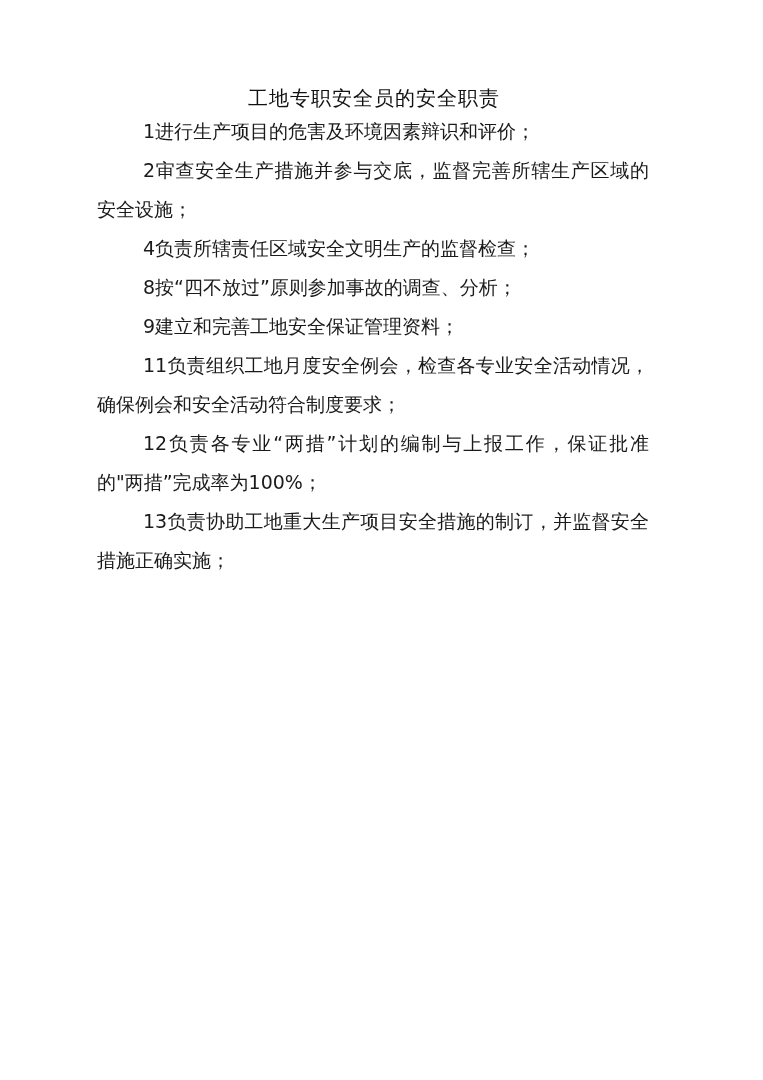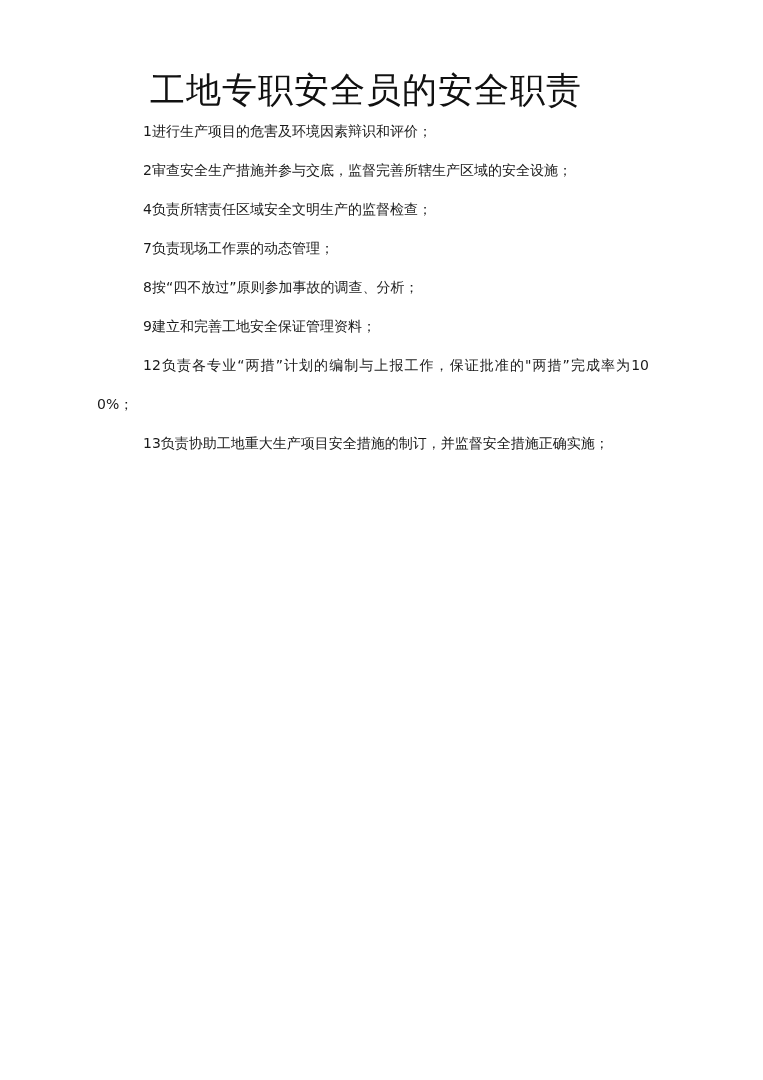--- a/index.html
+++ b/index.html
@@ -22,33 +22,33 @@
       width: 763px;
       height: 1080px;
       background: #ffffff;
     }
     .title {
       position: absolute;
       top: 70px;
       left: 0;
       width: 732px;
       text-align: center;
-      font-size: 35px;
+      font-size: 20px;
       line-height: 40px;
       letter-spacing: 1px;
       color: #111;
       font-weight: normal;
-      margin: 0;
+      margin: 8px;
     }
     .body {
       position: absolute;
       top: 112px;
       left: 97px;
       width: 552px;
-      font-size: 14px;
+      font-size: 19px;
       line-height: 39px;
       color: #1a1a1a;
     }
     .para {
       margin: 0;
       text-indent: 46px;
       text-align: justify;
       text-align-last: left;
       word-break: break-all;
     }
@@ -56,19 +56,19 @@
 </head>
 <body>
 
 <div class="page">
   <h1 class="title">工地专职安全员的安全职责</h1>
 
   <div class="body">
     <p class="para">1进行生产项目的危害及环境因素辩识和评价；</p>
     <p class="para">2审查安全生产措施并参与交底，监督完善所辖生产区域的安全设施；</p>
     <p class="para">4负责所辖责任区域安全文明生产的监督检查；</p>
-    <p class="para">7负责现场工作票的动态管理；</p>
     <p class="para">8按“四不放过”原则参加事故的调查、分析；</p>
     <p class="para">9建立和完善工地安全保证管理资料；</p>
+    <p class="para">11负责组织工地月度安全例会，检查各专业安全活动情况，确保例会和安全活动符合制度要求；</p>
     <p class="para">12负责各专业“两措”计划的编制与上报工作，保证批准的"两措”完成率为100%；</p>
     <p class="para">13负责协助工地重大生产项目安全措施的制订，并监督安全措施正确实施；</p>
   </div>
 </div>
 
 </body></html>

